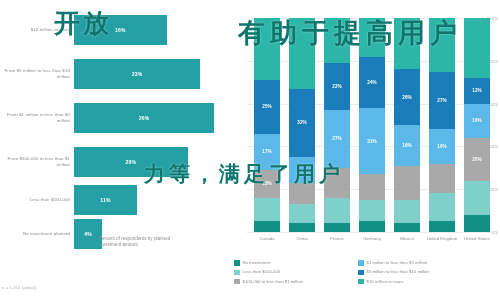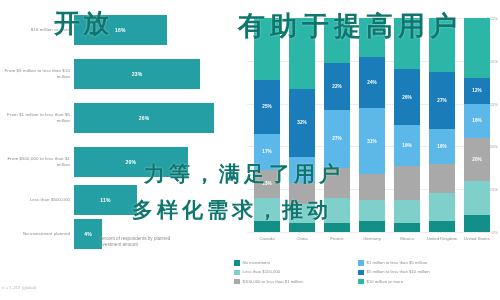--- a/index.html
+++ b/index.html
@@ -61,21 +61,21 @@
 
   
   .overlay{position:absolute;left:0;top:0;width:500px;height:300px;pointer-events:none;}
   .ovl-line{
     position:absolute;color:#0f766e;font-weight:bold;
     font-family:"DejaVu Sans", sans-serif;
     white-space:nowrap;
     text-shadow:0 0 2px rgba(255,255,255,.55);
   }
   .ovl1{left:54px;top:6px;font-size:26px;letter-spacing:3px;}
-  .ovl2{left:238px;top:8px;font-size:27px;letter-spacing:5px;}
+  .ovl2{left:238px;top:15px;font-size:27px;letter-spacing:5px;}
   .ovl3{left:144px;top:160px;font-size:21px;letter-spacing:4px;}
   .ovl4{left:132px;top:196px;font-size:21px;letter-spacing:4px;}
   .ovl5{left:12px;top:150px;font-size:19px;letter-spacing:3px;}
 </style>
 </head>
 <body>
 
 <div id="root">
 
   <div class="panel-left">
@@ -275,16 +275,15 @@
           <span class="lg-sw" style="background: rgb(43, 182, 168);"></span>
           <span class="lg-tx">$10 million or more</span>
         </div>
       </div>
   </div>
 
   <div class="overlay">
     <div class="ovl-line ovl1">开放</div>
     <div class="ovl-line ovl2">有助于提高用户</div>
     <div class="ovl-line ovl3">力等，满足了用户</div>
-    <div class="ovl-line ovl4">多样化需求，推动</div>
   </div>
 
 </div>
 
 </body></html>

